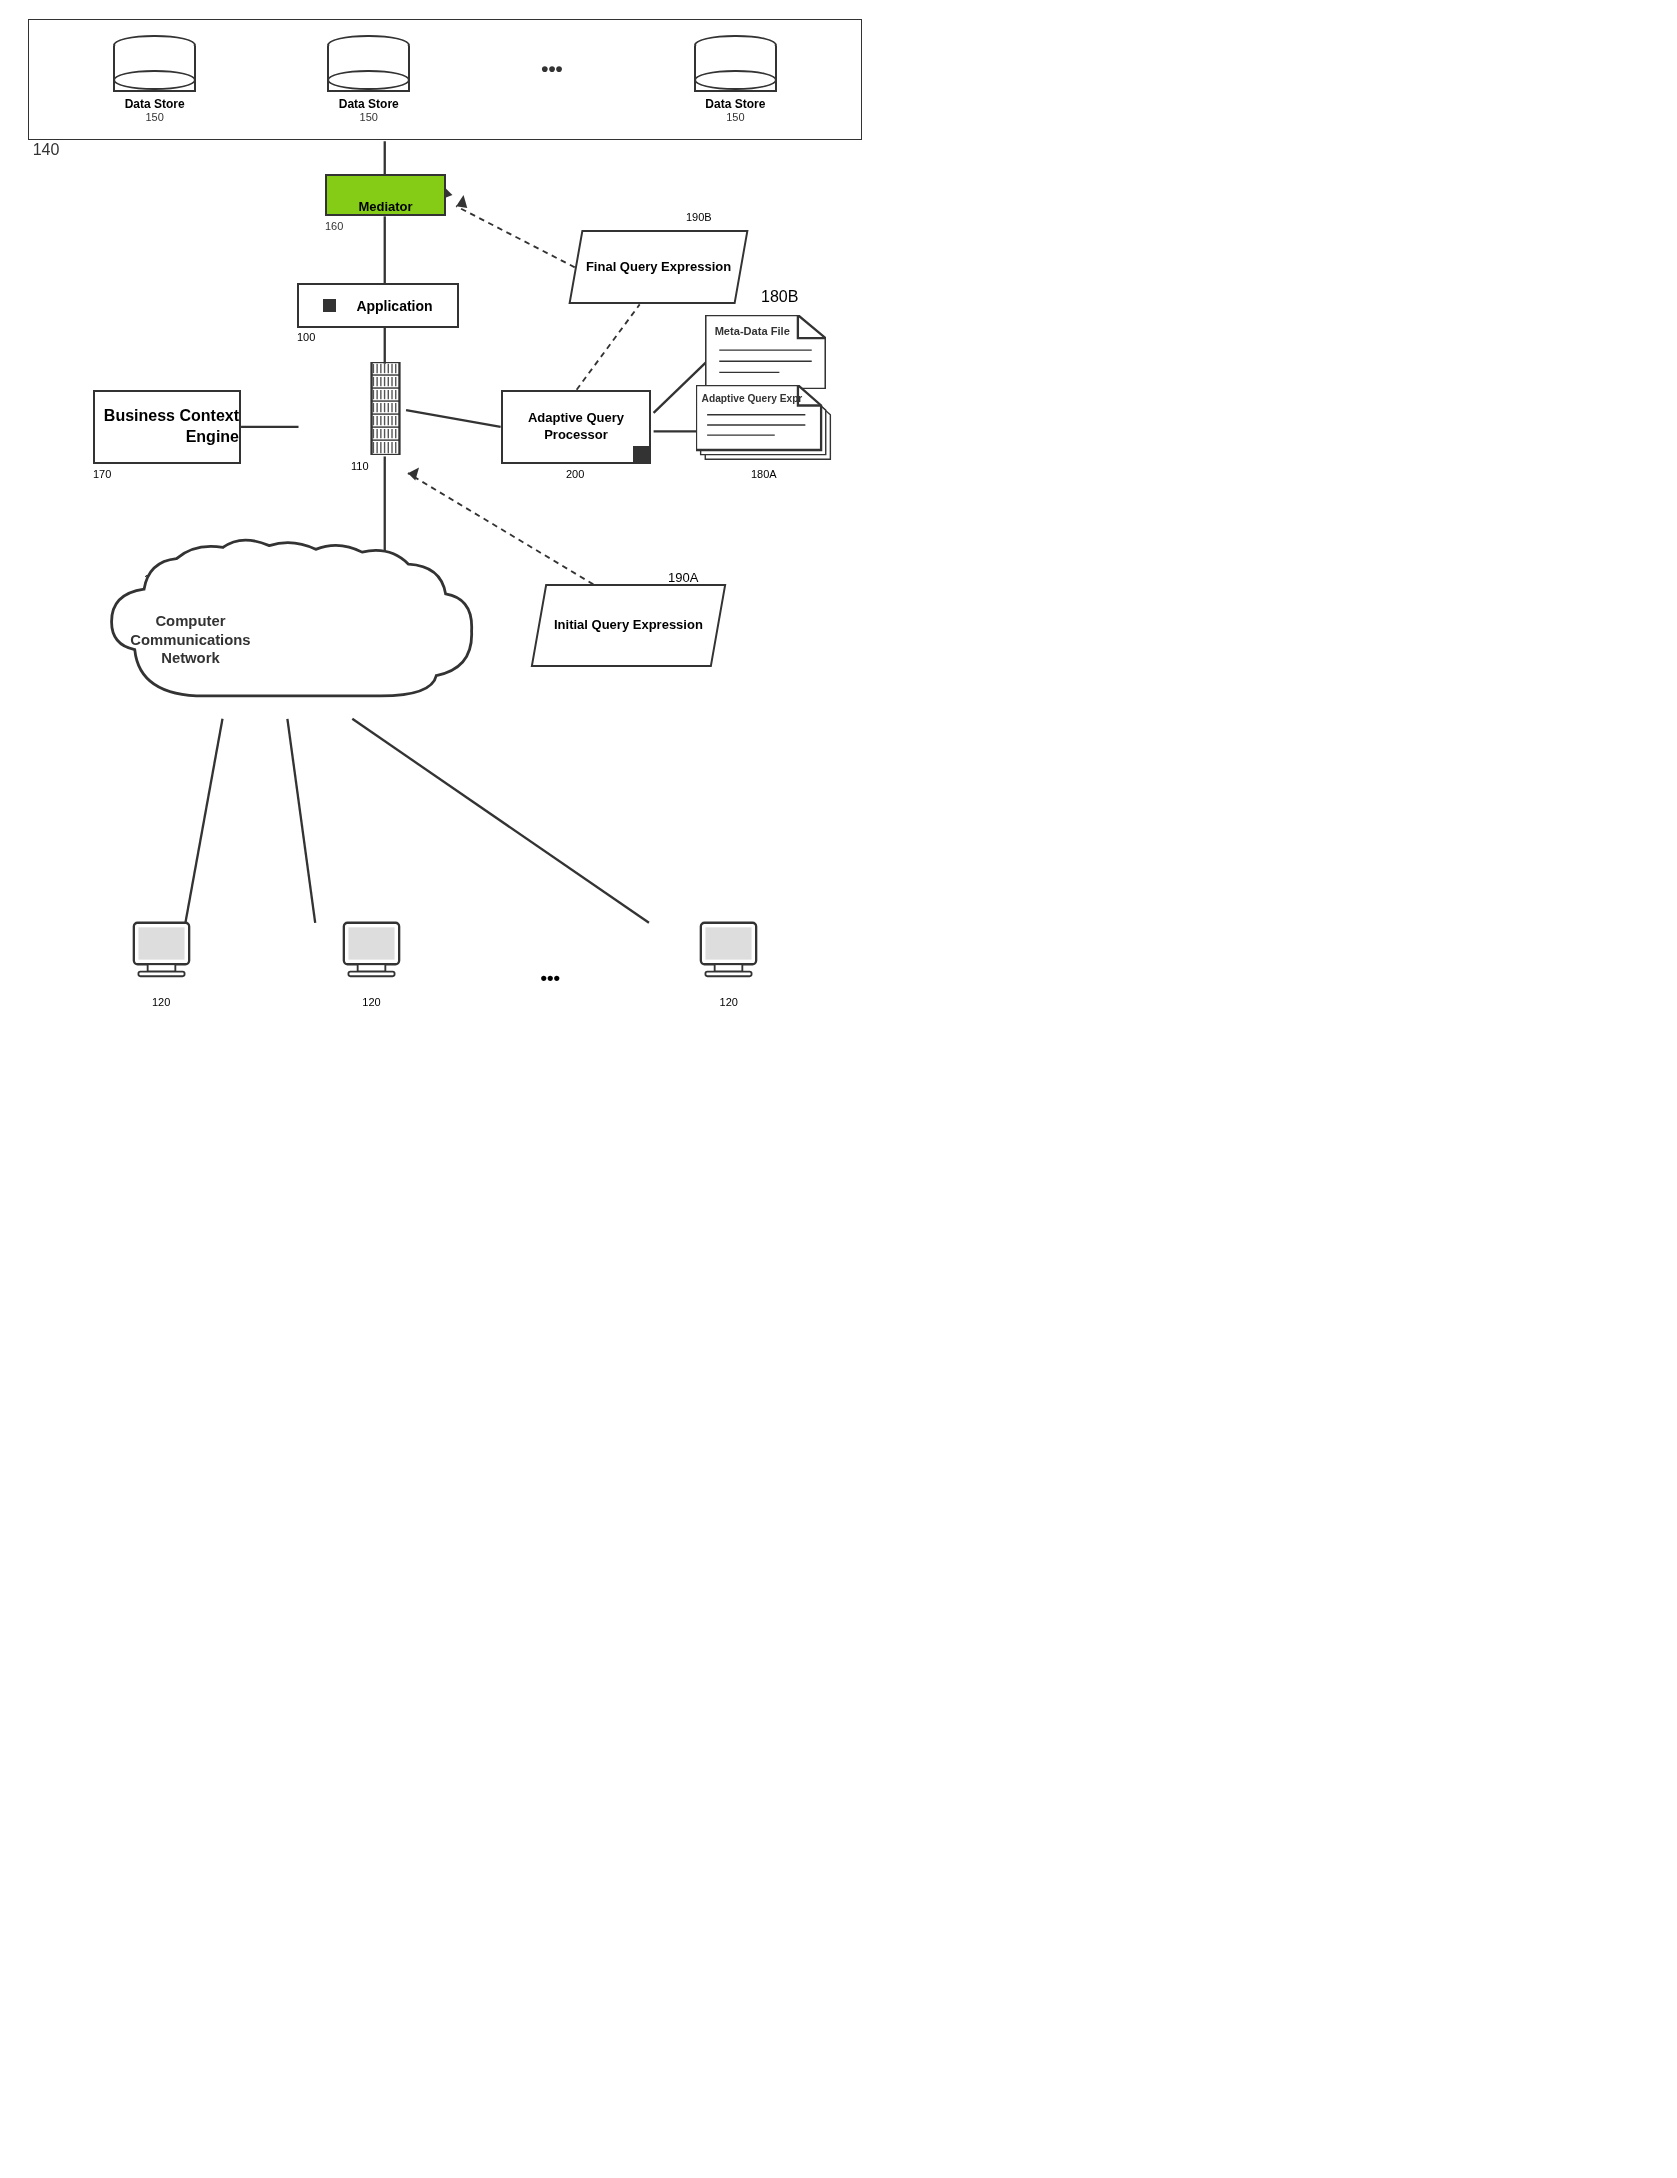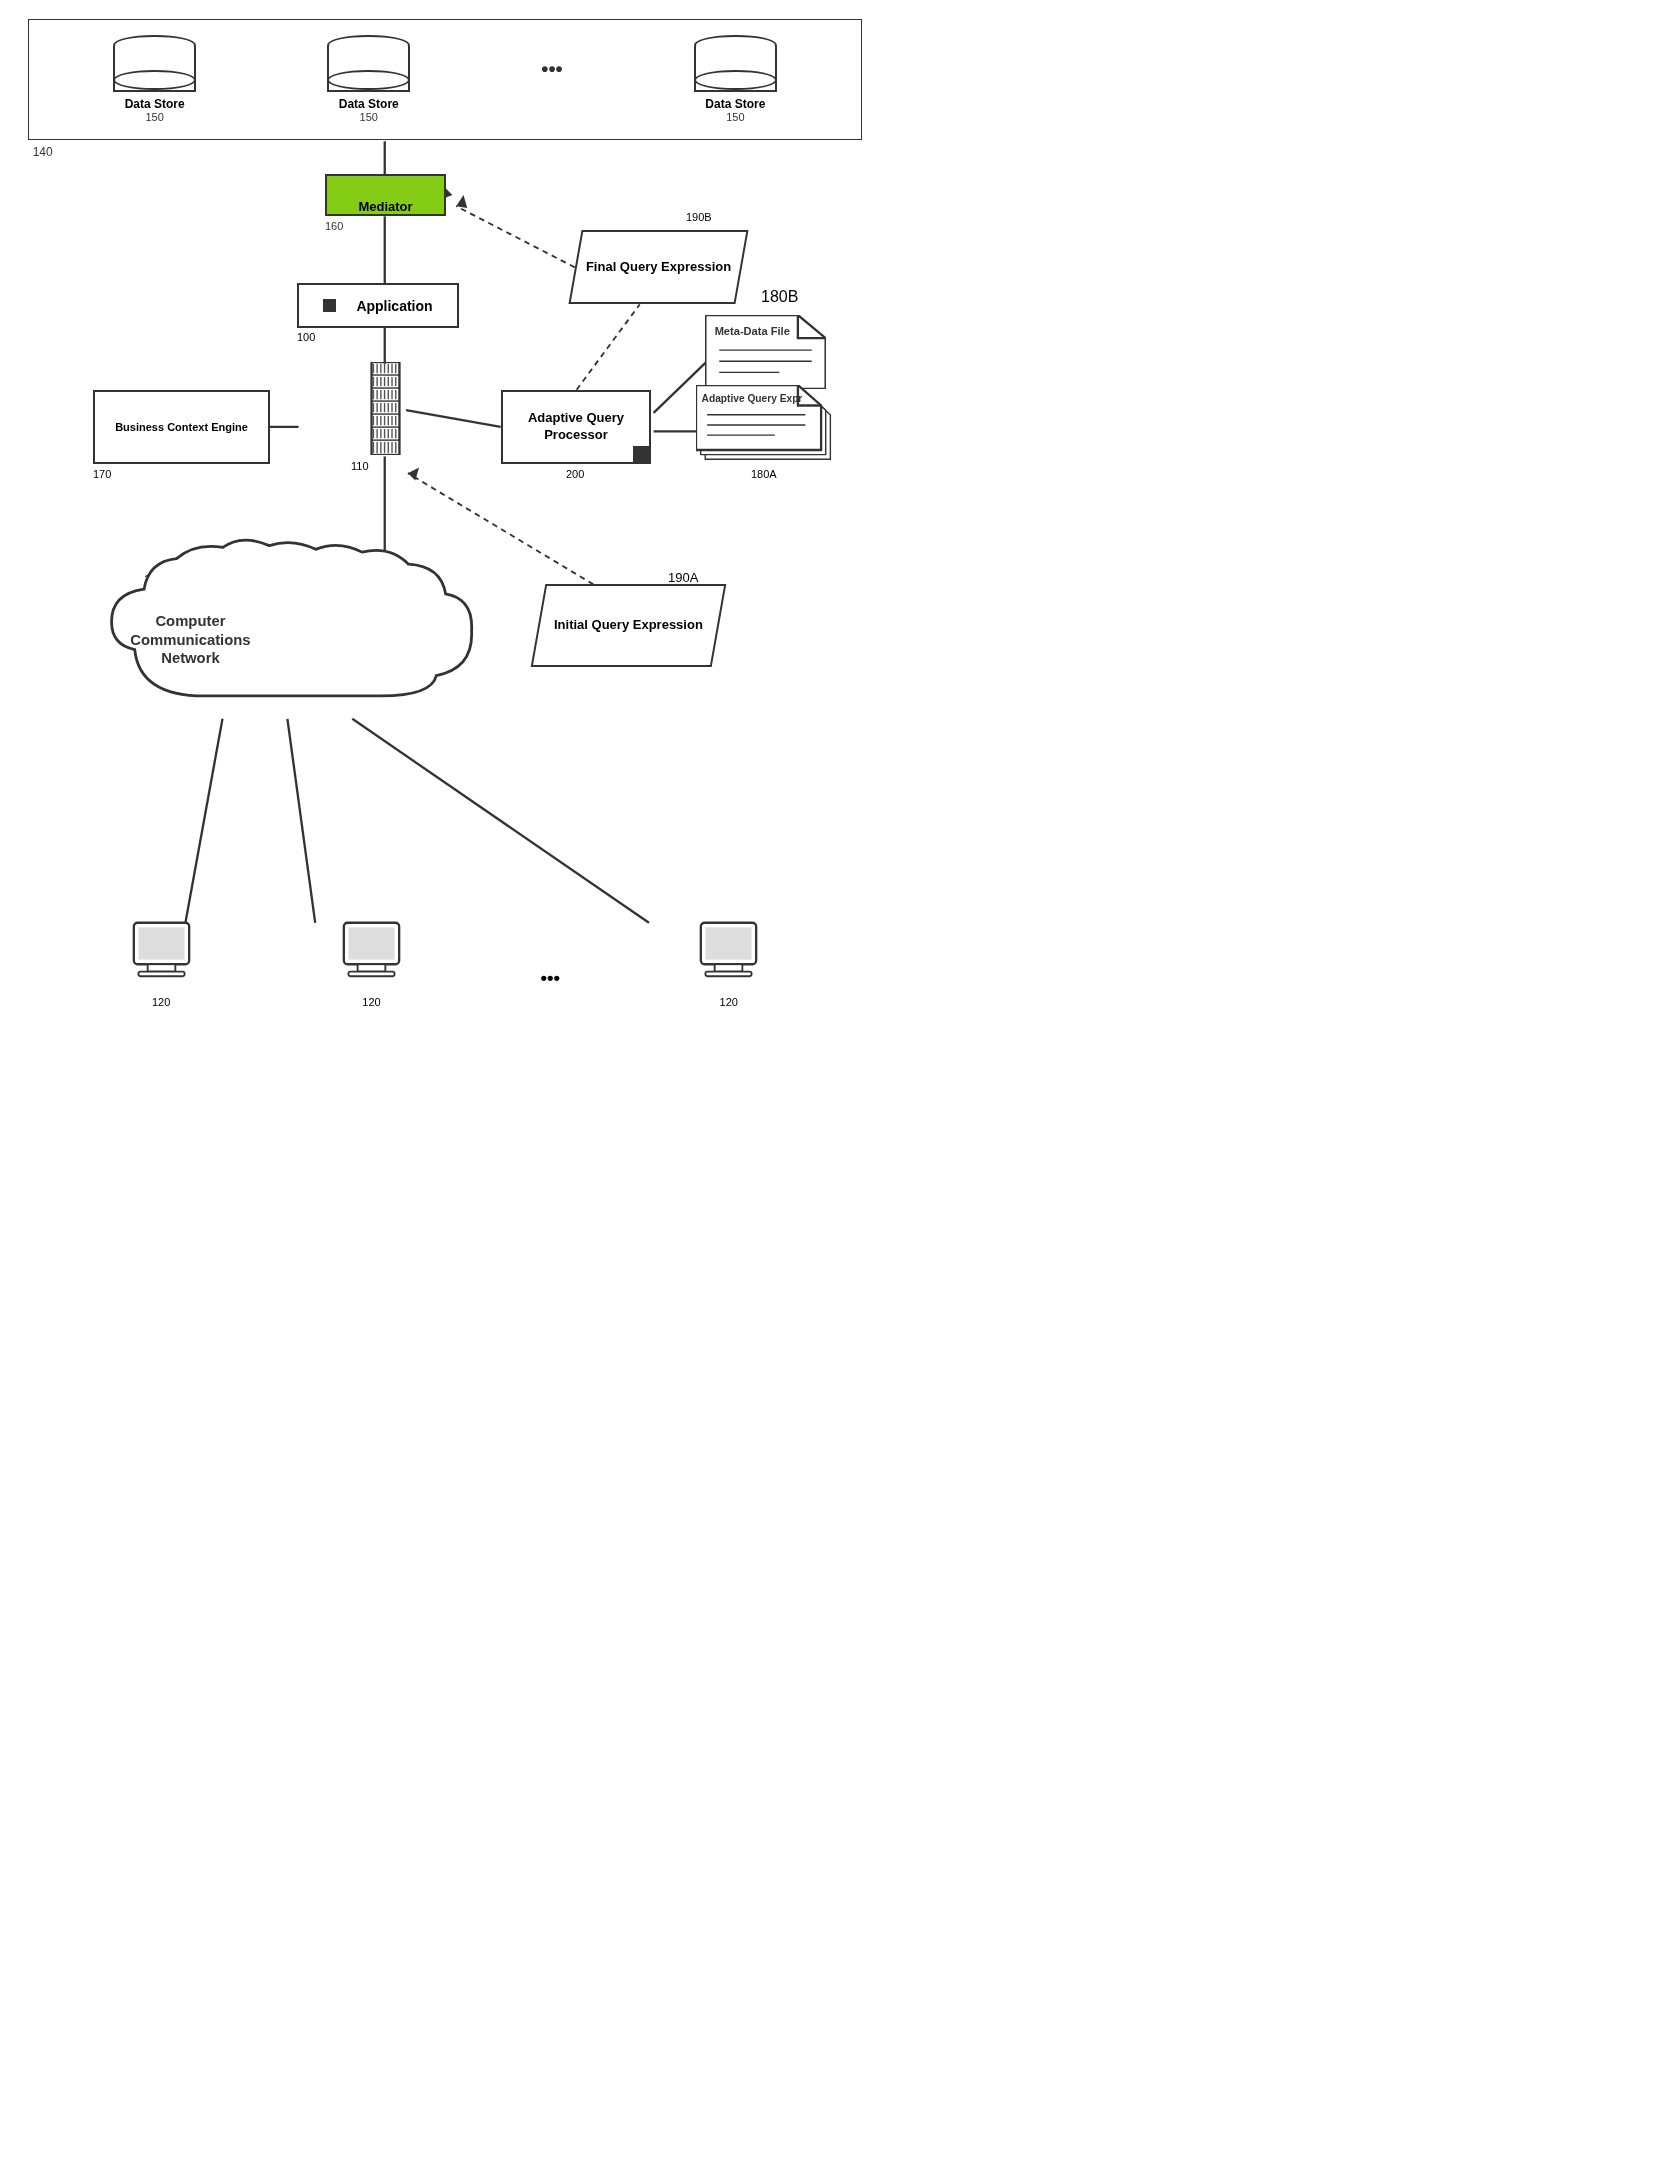--- a/index.html
+++ b/index.html
@@ -86,21 +86,21 @@
     .dots-label {
       font-size: 20.4px;
       font-weight: bold;
       color: #333;
       margin-top: -18.6px;
     }
     .group-number {
       position: absolute;
       bottom: -20.4px;
       left: 3.7px;
-      font-size: 12px;
+      font-size: 16px;
       color: #333;
     }
 
     
     .mediator-box {
       position: absolute;
       top: 174px;
       left: 325px;
       width: 121px;
       height: 42px;
@@ -161,30 +161,30 @@
       top: 460px;
       left: 351px;
       font-size: 11px;
     }
 
     
     .bce-box {
       position: absolute;
       top: 390px;
       left: 93px;
-      width: 177px;
+      width: 148px;
       height: 74px;
       border: 2.3px solid #333;
       display: flex;
       align-items: center;
       justify-content: center;
       background: #fff;
-      font-size: 11px;
-      font-weight: bold;
-      text-align: left;
+      font-size: 16px;
+      font-weight: bold;
+      text-align: right;
       line-height: 1.3;
     }
     .bce-number {
       position: absolute;
       top: 468px;
       left: 93px;
       font-size: 11px;
     }
 
     

